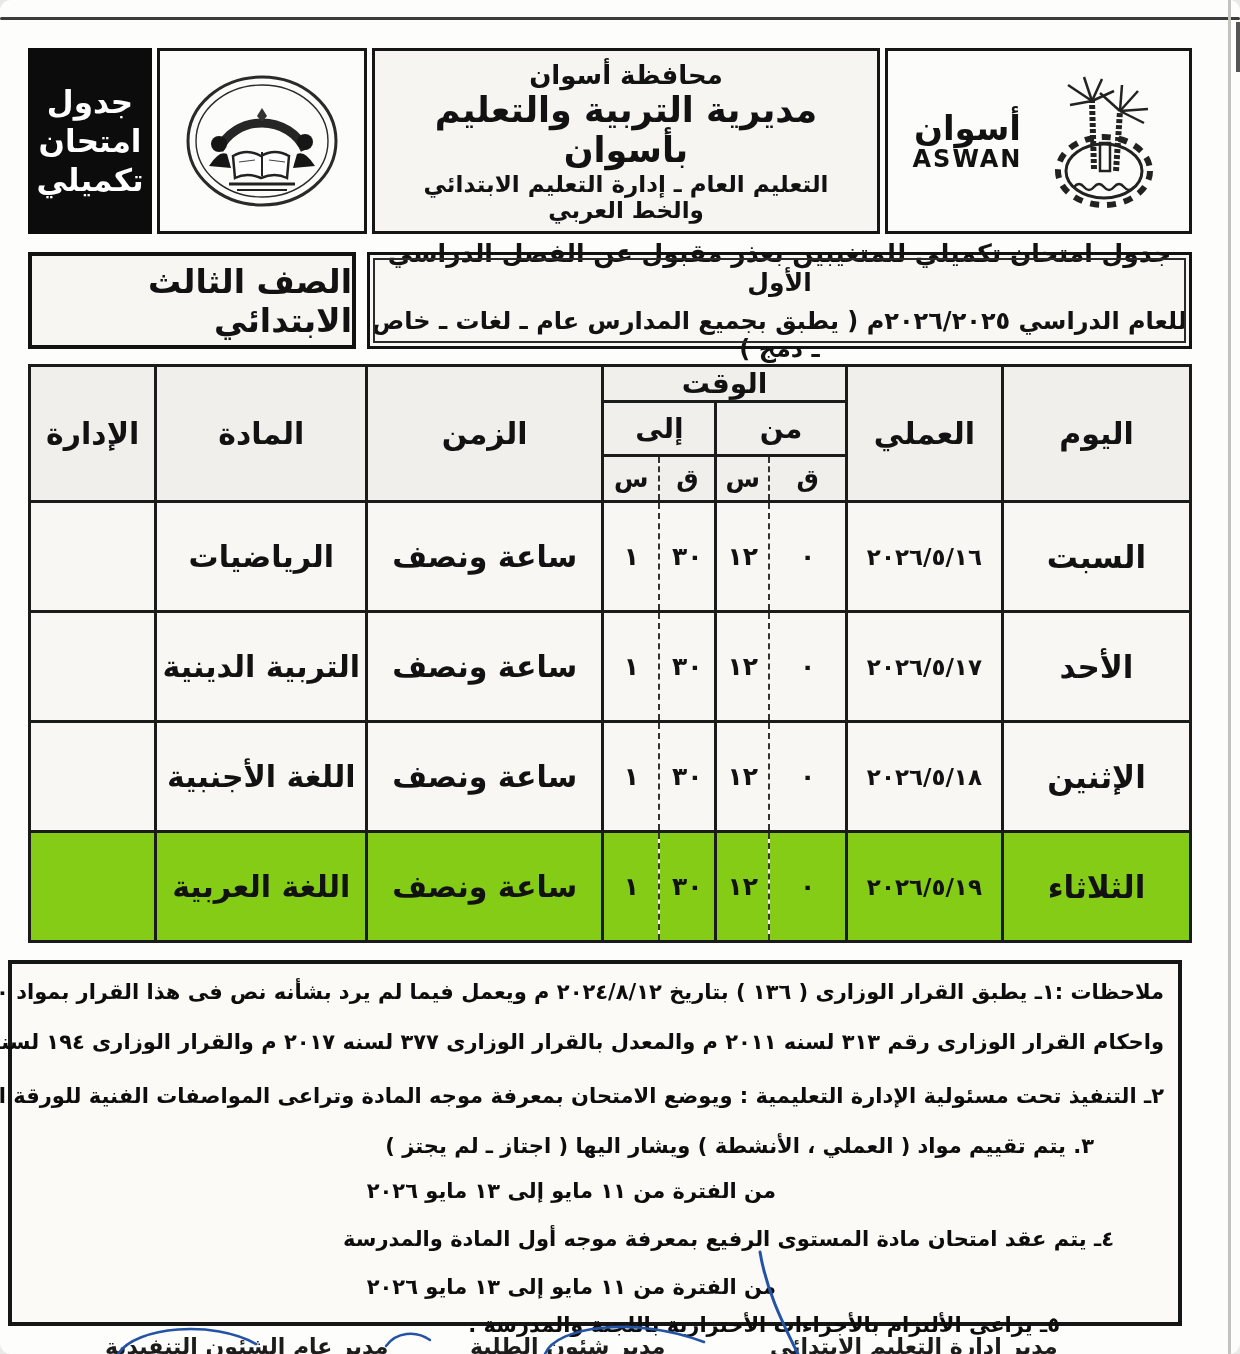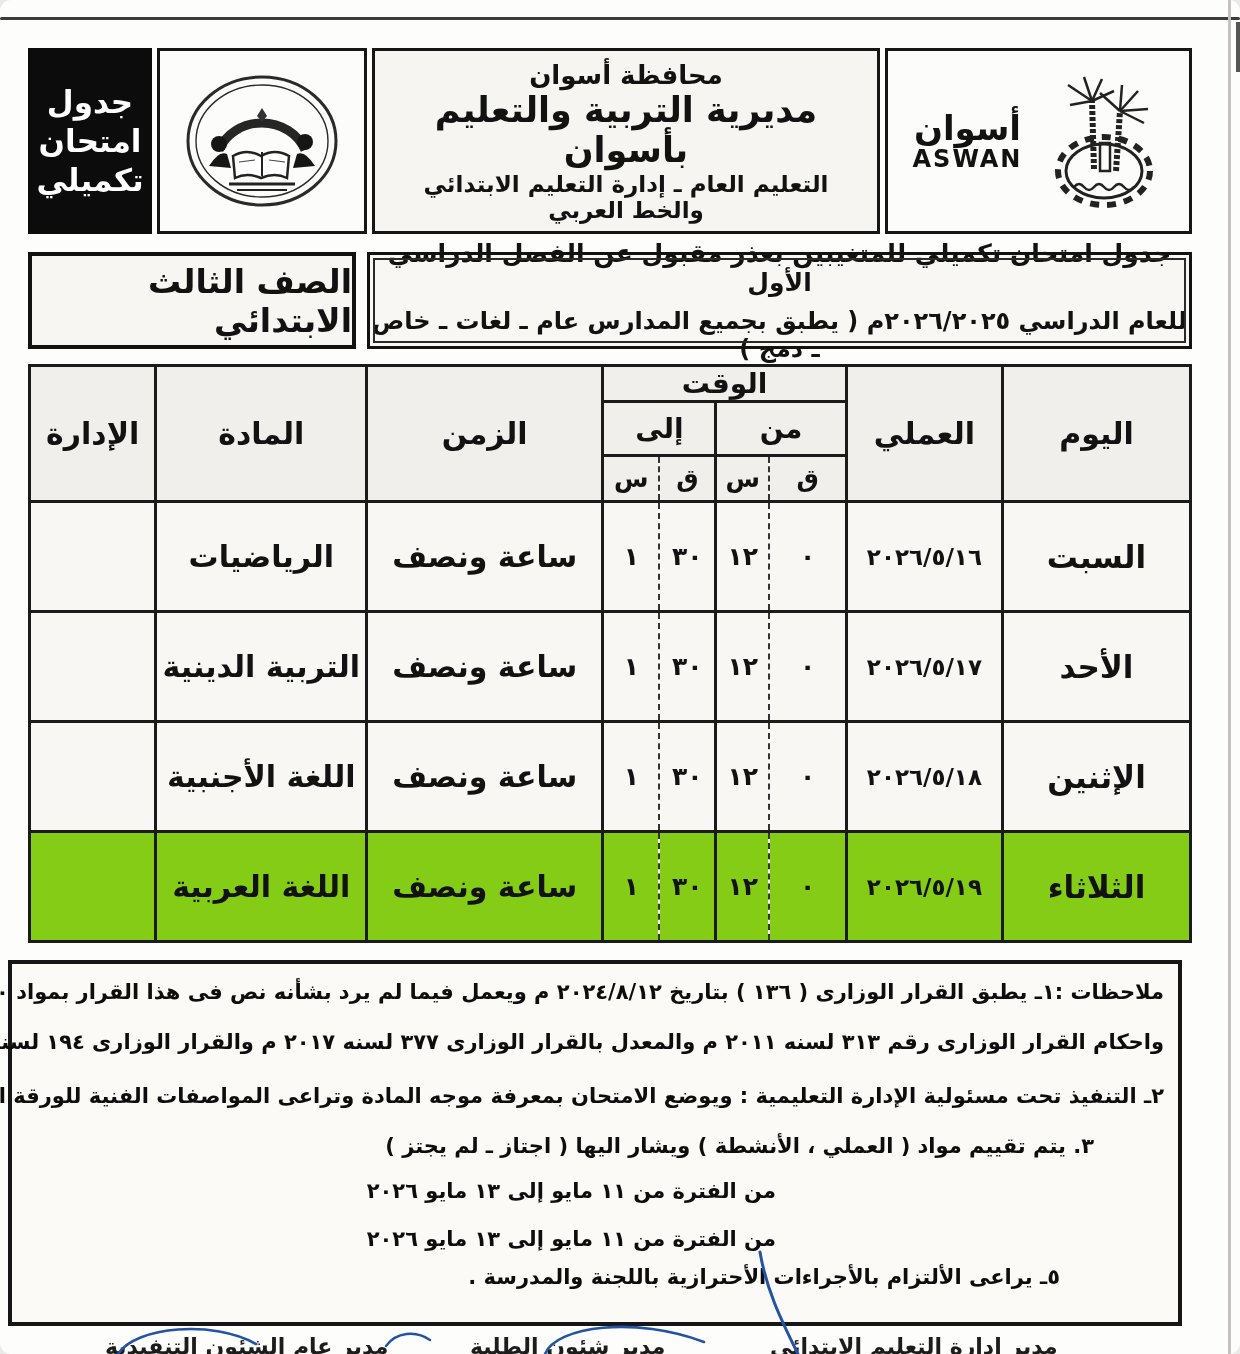--- a/index.html
+++ b/index.html
@@ -239,20 +239,21 @@
     </tr>
   </tbody>
     </table>
 
   <div class="notes-box">
     <div class="nl n1">ملاحظات :١ـ يطبق القرار الوزارى ( ١٣٦ ) بتاريخ ٢٠٢٤/٨/١٢ م ويعمل فيما لم يرد بشأنه نص فى هذا القرار بمواد ٣٦٠ لسنه ٢٠١٨</div>
     <div class="nl n2">واحكام القرار الوزارى رقم ٣١٣ لسنه ٢٠١١ م والمعدل بالقرار الوزارى ٣٧٧ لسنه ٢٠١٧ م والقرار الوزارى ١٩٤ لسنة ٢٠٢٠</div>
     <div class="nl n3">٢ـ التنفيذ تحت مسئولية الإدارة التعليمية :  ويوضع الامتحان بمعرفة موجه المادة وتراعى المواصفات الفنية للورقة الامتحانية</div>
     <div class="nl n4">٣. يتم تقييم مواد ( العملي ، الأنشطة ) ويشار اليها ( اجتاز ـ لم يجتز )</div>
     <div class="nl n5">من الفترة من ١١ مايو إلى ١٣ مايو ٢٠٢٦</div>
+    <div class="nl n6">٤ـ يتم عقد امتحان مادة المستوى الرفيع بمعرفة موجه أول المادة والمدرسة</div>
     <div class="nl n7">من الفترة من ١١ مايو إلى ١٣ مايو ٢٠٢٦</div>
     <div class="nl n8">٥ـ يراعى الألتزام بالأجراءات الأحترازية باللجنة والمدرسة .</div>
   </div>
 
   <div class="sig sig-right">مدير ادارة التعليم الابتدائي</div>
   <div class="sig sig-middle">مدير شئون الطلبة</div>
   <div class="sig sig-left">مدير عام الشئون التنفيذية</div>
 
   <svg class="pen-overlay" width="1240" height="1354" viewBox="0 0 1240 1354">
     <g fill="none" stroke="#2353a4" stroke-width="3" stroke-linecap="round">

